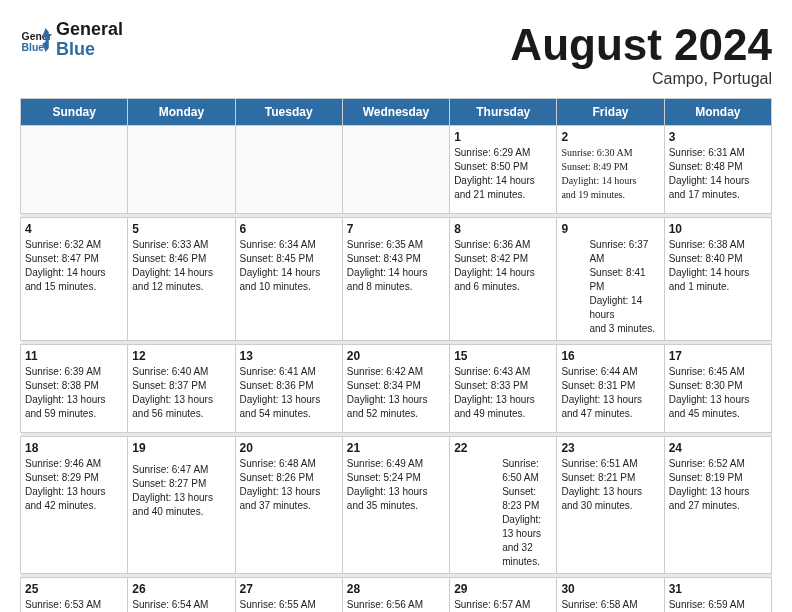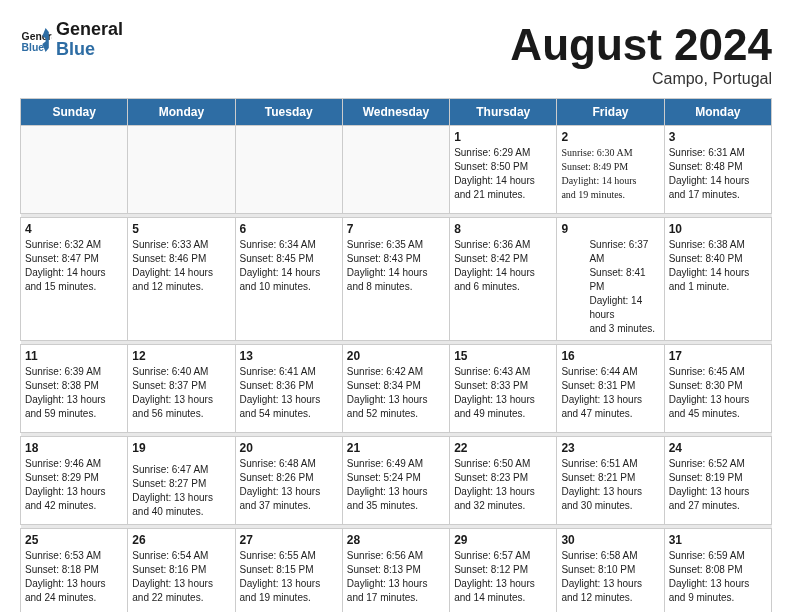--- a/index.html
+++ b/index.html
@@ -282,21 +282,21 @@
         </td>
         <td>
           <div class="day-num">21</div>
           <div class="day-info" style="white-space: pre-line;">Sunrise: 6:49 AM
 Sunset: 5:24 PM
 Daylight: 13 hours
 and 35 minutes.</div>
         </td>
         <td>
           <div class="day-num">22</div>
-          <div class="day-info" style="white-space: pre-line;">Sunrise: 6:50 AM
+          <div class="day-info" style="white-space: pre-line; margin-left: 48px;">Sunrise: 6:50 AM
 Sunset: 8:23 PM
 Daylight: 13 hours
 and 32 minutes.</div>
         </td>
         <td>
           <div class="day-num">23</div>
           <div class="day-info" style="white-space: pre-line;">Sunrise: 6:51 AM
 Sunset: 8:21 PM
 Daylight: 13 hours
 and 30 minutes.</div>

